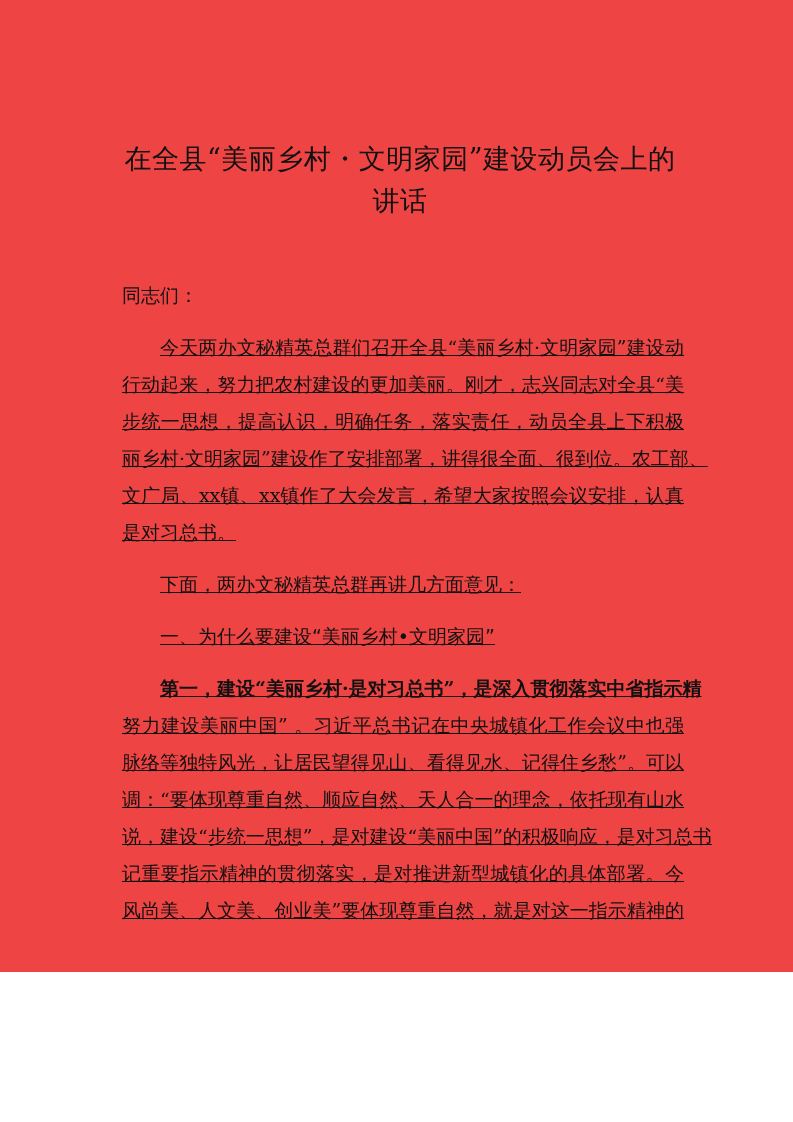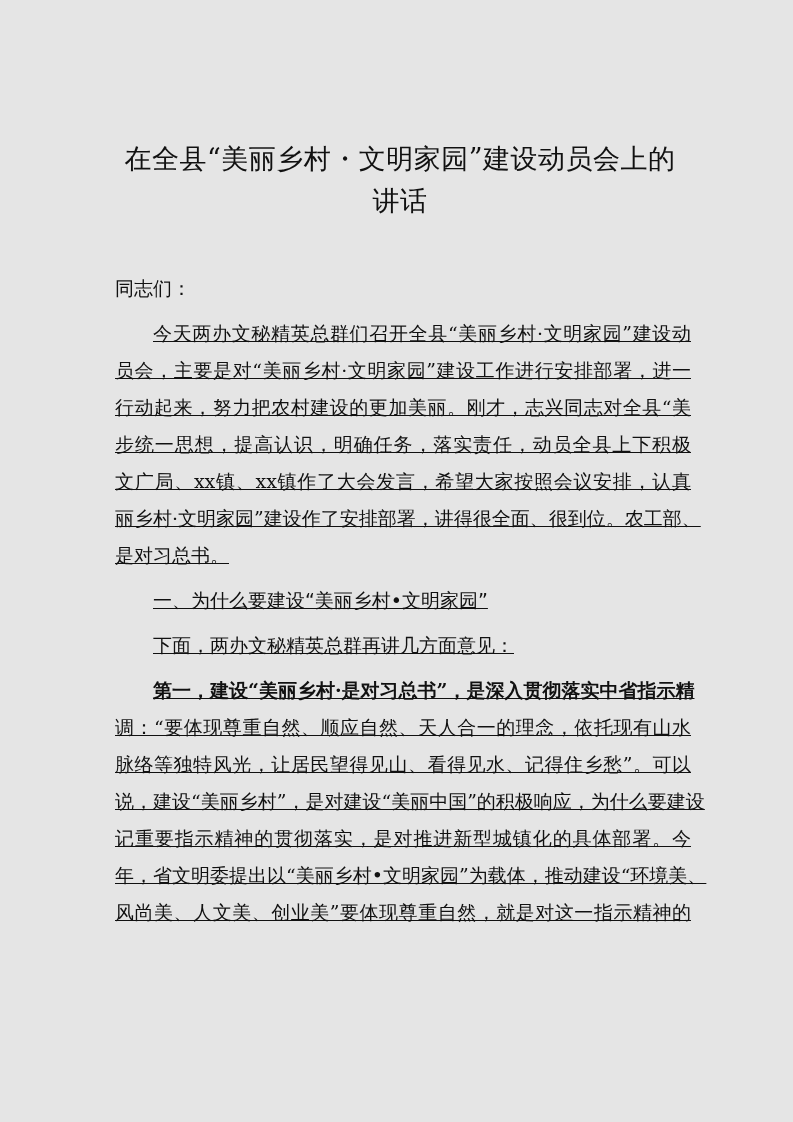--- a/index.html
+++ b/index.html
@@ -1,70 +1,69 @@
 <!DOCTYPE html>
 <html><head>
 <meta charset="utf-8">
 <style>
   html, body { margin: 0; padding: 0; background: #ffffff; }
   body {
     width: 793px; height: 1122px; position: relative; overflow: hidden;
     font-family: "DejaVu Serif", "Liberation Serif", serif;
     color: #111111;
   }
-  .page { position: absolute; left: 0; top: 0; width: 793px; height: 1122px; background: #e5e5e5; }
+  .page { position: absolute; left: 0; top: 0; width: 793px; height: 972px; background: #ef4444; }
   .title {
     position: absolute; left: 100px; width: 600px; top: 138px;
     text-align: center; font-size: 27px; line-height: 42px; font-weight: normal;
     letter-spacing: 0.5px;
   }
   .body {
     position: absolute; left: 107px; width: 592px; top: 262px;
     font-size: 19px; line-height: 37px;
   }
-  .p { margin: 8px; text-align: justify; text-align-last: left; }
+  .p { margin: 15px; text-align: justify; text-align-last: left; }
   .heading1 { font-family: "DejaVu Sans", "Liberation Sans", sans-serif; font-size: 19px; }
   .bold { font-weight: bold; }
   .line { display: block; white-space: nowrap; text-align: justify; text-align-last: justify; text-decoration: underline; }
   .line.last { text-align-last: left; }
 </style>
 </head>
 <body>
 
 <div class="page">
 
   <div class="title">
     <div>在全县“美丽乡村・文明家园”建设动员会上的</div>
     <div>讲话</div>
   </div>
 
   <div class="body">
     <p class="p">同志们：</p>
 
     <div class="p" style="padding-left:0">
       <span class="line" style="padding-left:38px">今天两办文秘精英总群们召开全县“美丽乡村·文明家园”建设动</span>
-      <span class="line">员会，主要是对“美丽乡村·文明家园”建设工作进行安排部署，进一</span>
       <span class="line">行动起来，努力把农村建设的更加美丽。刚才，志兴同志对全县“美</span>
       <span class="line">步统一思想，提高认识，明确任务，落实责任，动员全县上下积极</span>
+      <span class="line">丽乡村·文明家园”建设作了安排部署，讲得很全面、很到位。农工部、</span>
       <span class="line">文广局、xx镇、xx镇作了大会发言，希望大家按照会议安排，认真</span>
-      <span class="line">丽乡村·文明家园”建设作了安排部署，讲得很全面、很到位。农工部、</span>
       <span class="line last">是对习总书。</span>
+    </div>
+
+    <div class="p">
+      <span class="line last" style="padding-left:38px">下面，两办文秘精英总群再讲几方面意见：</span>
     </div>
 
     <div class="p heading1">
       <span class="line last" style="padding-left:38px">一、为什么要建设“美丽乡村•文明家园”</span>
     </div>
 
     <div class="p">
-      <span class="line last" style="padding-left:38px">下面，两办文秘精英总群再讲几方面意见：</span>
-    </div>
-
-    <div class="p">
       <span class="line bold" style="padding-left:38px">第一，建设“美丽乡村·是对习总书”，是深入贯彻落实中省指示精</span>
+      <span class="line">努力建设美丽中国” 。习近平总书记在中央城镇化工作会议中也强</span>
+      <span class="line">脉络等独特风光，让居民望得见山、看得见水、记得住乡愁”。可以</span>
       <span class="line">调：“要体现尊重自然、顺应自然、天人合一的理念，依托现有山水</span>
-      <span class="line">脉络等独特风光，让居民望得见山、看得见水、记得住乡愁”。可以</span>
-      <span class="line">说，建设“美丽乡村”，是对建设“美丽中国”的积极响应，为什么要建设</span>
+      <span class="line">说，建设“步统一思想”，是对建设“美丽中国”的积极响应，是对习总书</span>
       <span class="line">记重要指示精神的贯彻落实，是对推进新型城镇化的具体部署。今</span>
-      <span class="line">年，省文明委提出以“美丽乡村•文明家园”为载体，推动建设“环境美、</span>
       <span class="line">风尚美、人文美、创业美”要体现尊重自然，就是对这一指示精神的</span>
     </div>
   </div>
 </div>
 
 </body></html>

